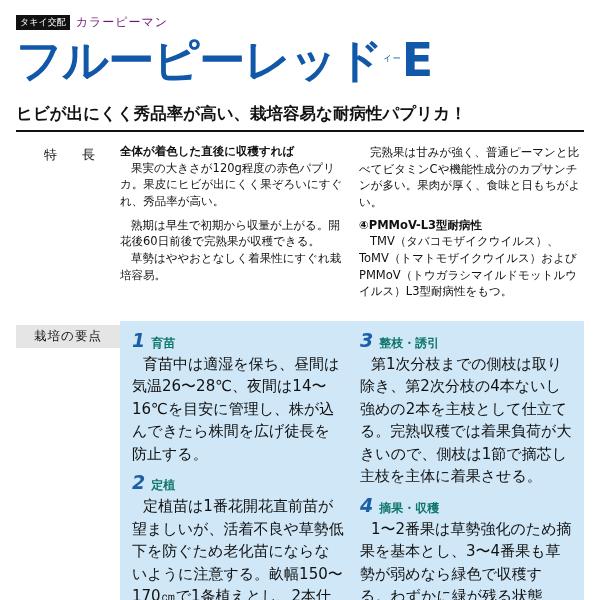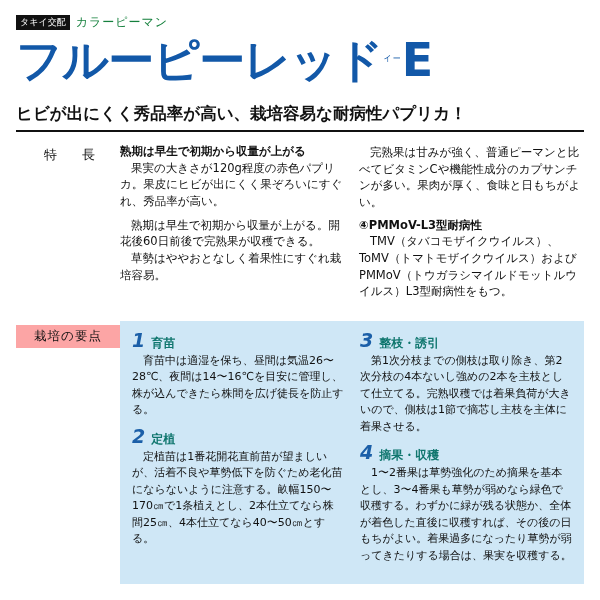--- a/index.html
+++ b/index.html
@@ -32,21 +32,21 @@
     background: #111111;
     color: #ffffff;
     font-size: 9px;
     line-height: 1;
     padding: 3px 4px 3px 4px;
     letter-spacing: 0px;
     white-space: nowrap;
   }
   .kicker-text {
     font-size: 12px;
-    color: #15803d;
+    color: #701a75;
     letter-spacing: 1px;
   }
   .title-row {
     display: flex;
     align-items: flex-end;
     margin-top: 2px;
   }
   .title-main {
     font-size: 46px;
     font-weight: bold;
@@ -103,21 +103,21 @@
     padding-top: 2px;
   }
   .sec-label-text {
     font-size: 13px;
     color: #111111;
     letter-spacing: 6px;
     padding-left: 28px;
     white-space: nowrap;
   }
   .sec-label-box {
-    background: #fca5a5;
+    background: #e5e5e5;
     color: #111111;
     font-size: 12.5px;
     padding: 3px 6px;
     text-align: center;
     letter-spacing: 1px;
     white-space: nowrap;
   }
   .sec-body {
     flex: 1 1 auto;
     display: flex;
@@ -180,21 +180,21 @@
     color: #1b5fa8;
     font-style: italic;
     line-height: 1;
   }
   .ptitle {
     font-size: 12px;
     font-weight: bold;
     color: #0f766e;
   }
   .ptext {
-    font-size: 11px;
+    font-size: 15px;
     color: #111111;
     line-height: 1.5;
     text-indent: 11px;
   }
 </style>
 </head>
 <body>
 
 <div class="page">
 
@@ -216,21 +216,21 @@
   <div class="subtitle">ヒビが出にくく秀品率が高い、栽培容易な耐病性パプリカ！</div>
   <div class="rule"></div>
 
   <div class="section">
     <div class="sec-label">
       <div class="sec-label-text">特　長</div>
     </div>
     <div class="sec-body">
       <div class="col">
         <div class="item">
-          <div class="item-head">熟期は早生で初期から収量が上がる</div>
+          <div class="item-head">全体が着色した直後に収穫すれば</div>
           <div class="item-body">果実の大きさが120g程度の赤色パプリカ。果皮にヒビが出にくく果ぞろいにすぐれ、秀品率が高い。</div>
         </div>
         <div class="item">
           <div class="item-body">熟期は早生で初期から収量が上がる。開花後60日前後で完熟果が収穫できる。</div>
           <div class="item-body">草勢はややおとなしく着果性にすぐれ栽培容易。</div>
         </div>
       </div>
       <div class="col">
         <div class="item">
           <div class="item-body">完熟果は甘みが強く、普通ピーマンと比べてビタミンCや機能性成分のカプサンチンが多い。果肉が厚く、食味と日もちがよい。</div>

